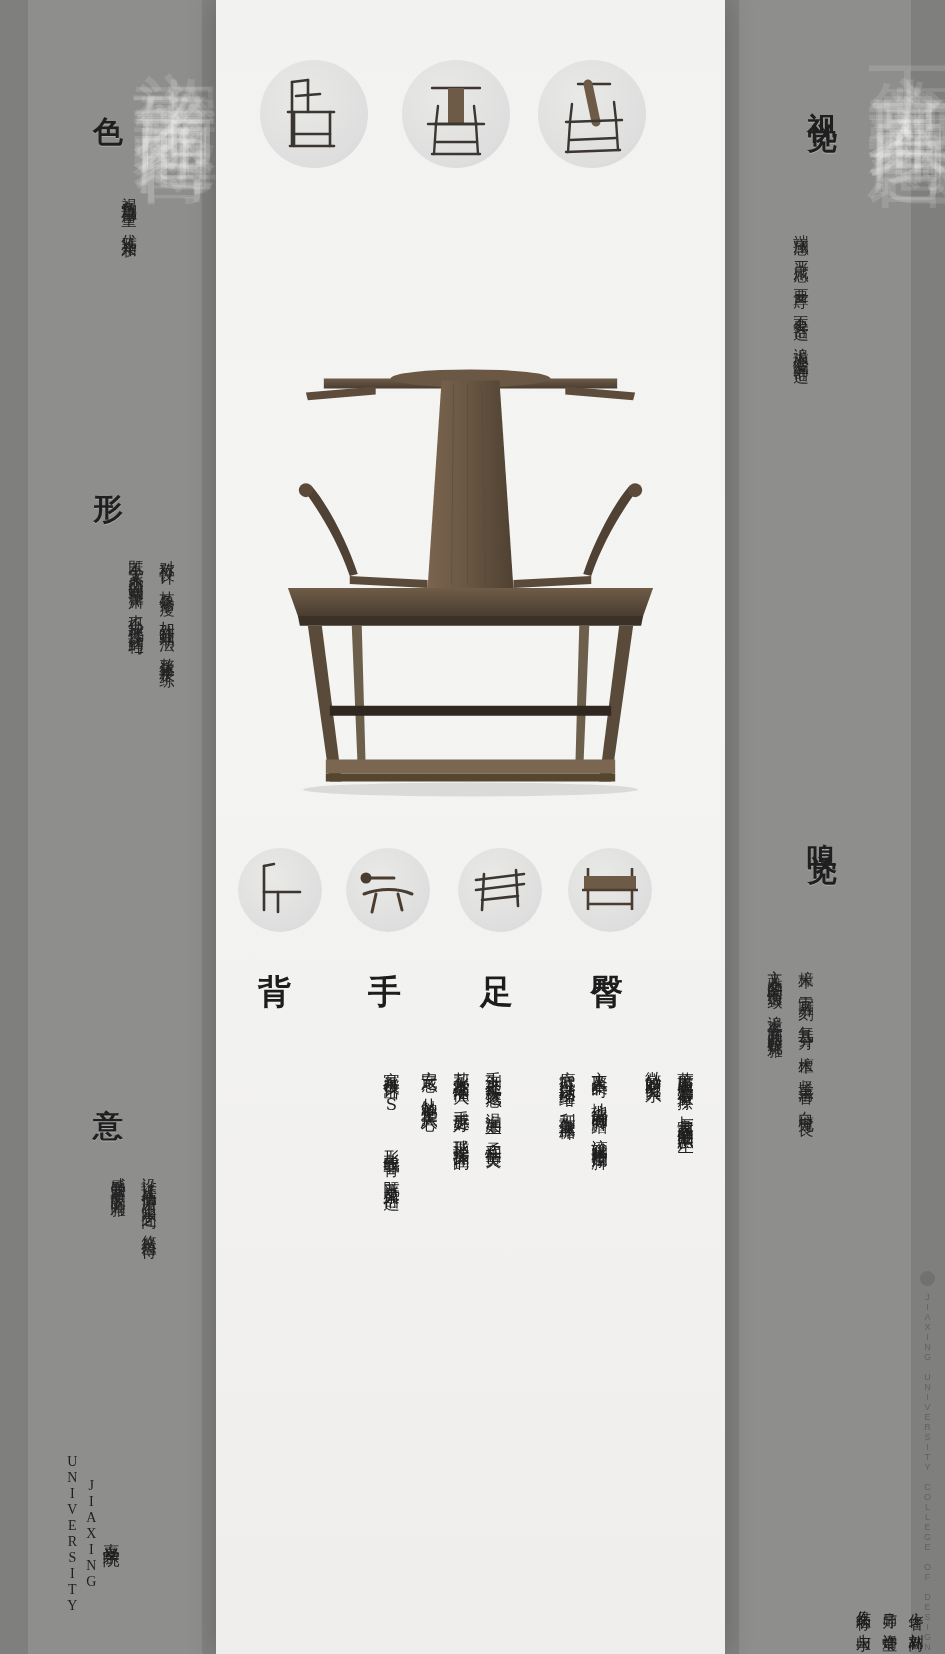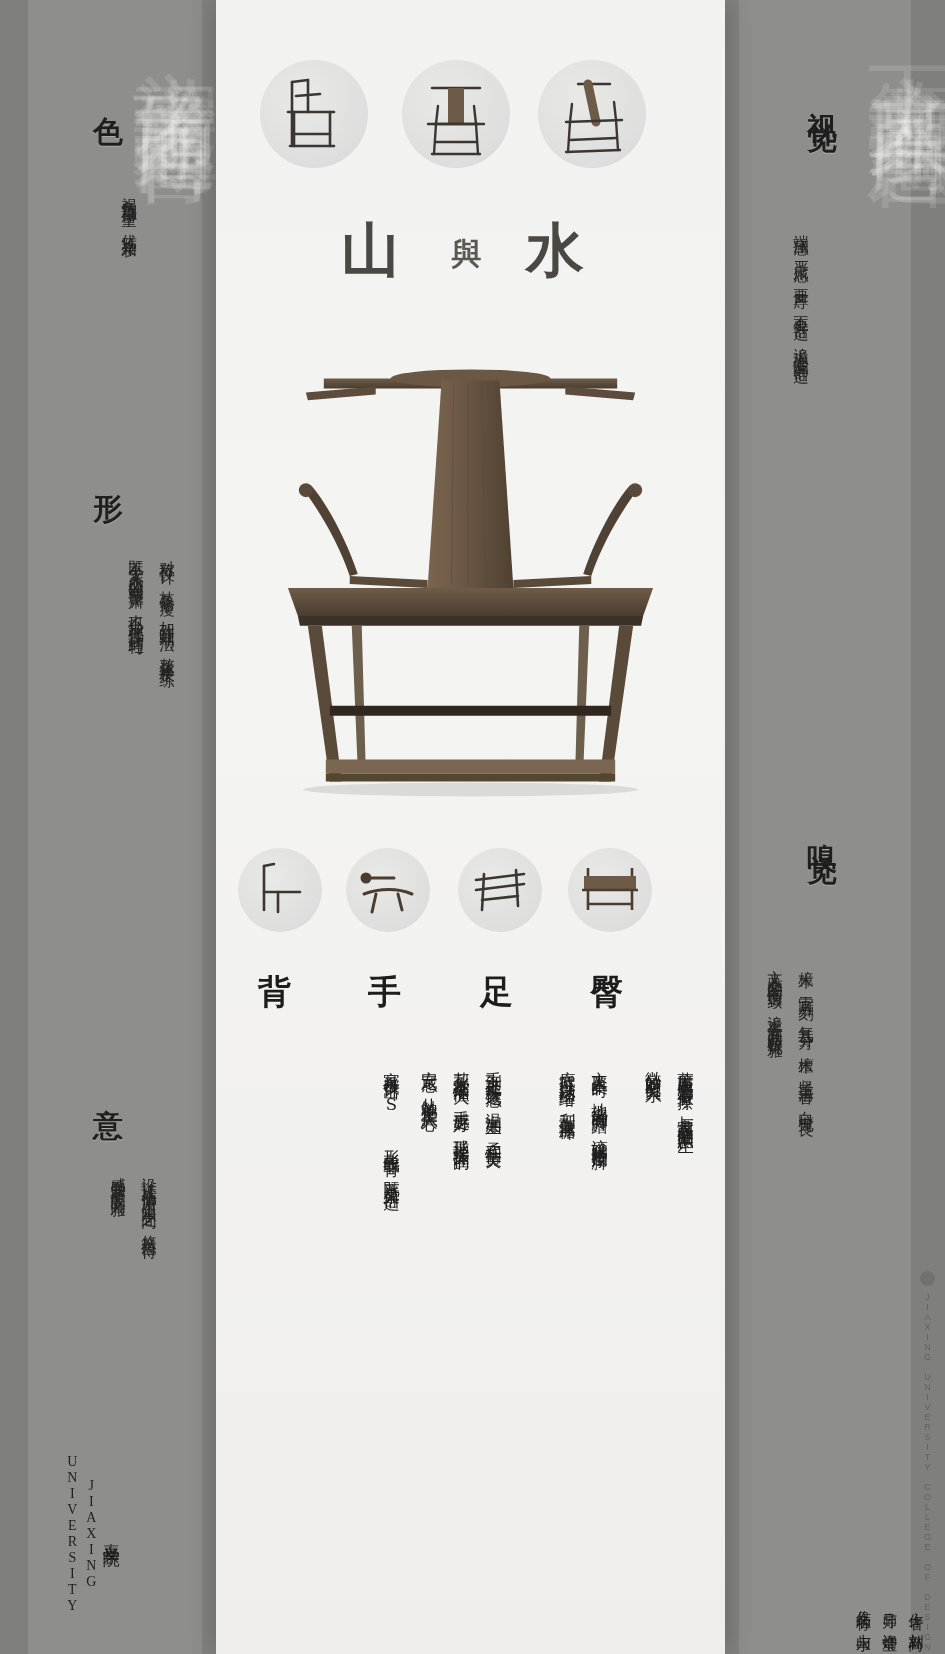--- a/index.html
+++ b/index.html
@@ -269,25 +269,20 @@
               <path d="M78 60 L80 90"></path>
             <path d="M32 80 L78 78"></path>
             <path d="M28 92 L82 90"></path>
             <path d="M34 44 L32 62"></path>
               <path d="M76 42 L78 60"></path>
           </g>
         </svg>
       </div>
     </div>
 
-    <div class="title">
-      <span>山</span>
-      <span class="sm">與</span>
-      <span>水</span>
-    </div>
 
     <div class="hero">
       <svg viewBox="0 0 450 470" width="100%" height="100%" preserveAspectRatio="xMidYMid meet">
         <defs>
           <linearGradient id="wd" x1="0" y1="0" x2="1" y2="0">
             <stop offset="0%" stop-color="#7a6450"></stop>
             <stop offset="45%" stop-color="#6a5743"></stop>
             <stop offset="100%" stop-color="#4f4132"></stop>
           </linearGradient>
           <linearGradient id="wd2" x1="0" y1="0" x2="0" y2="1">

